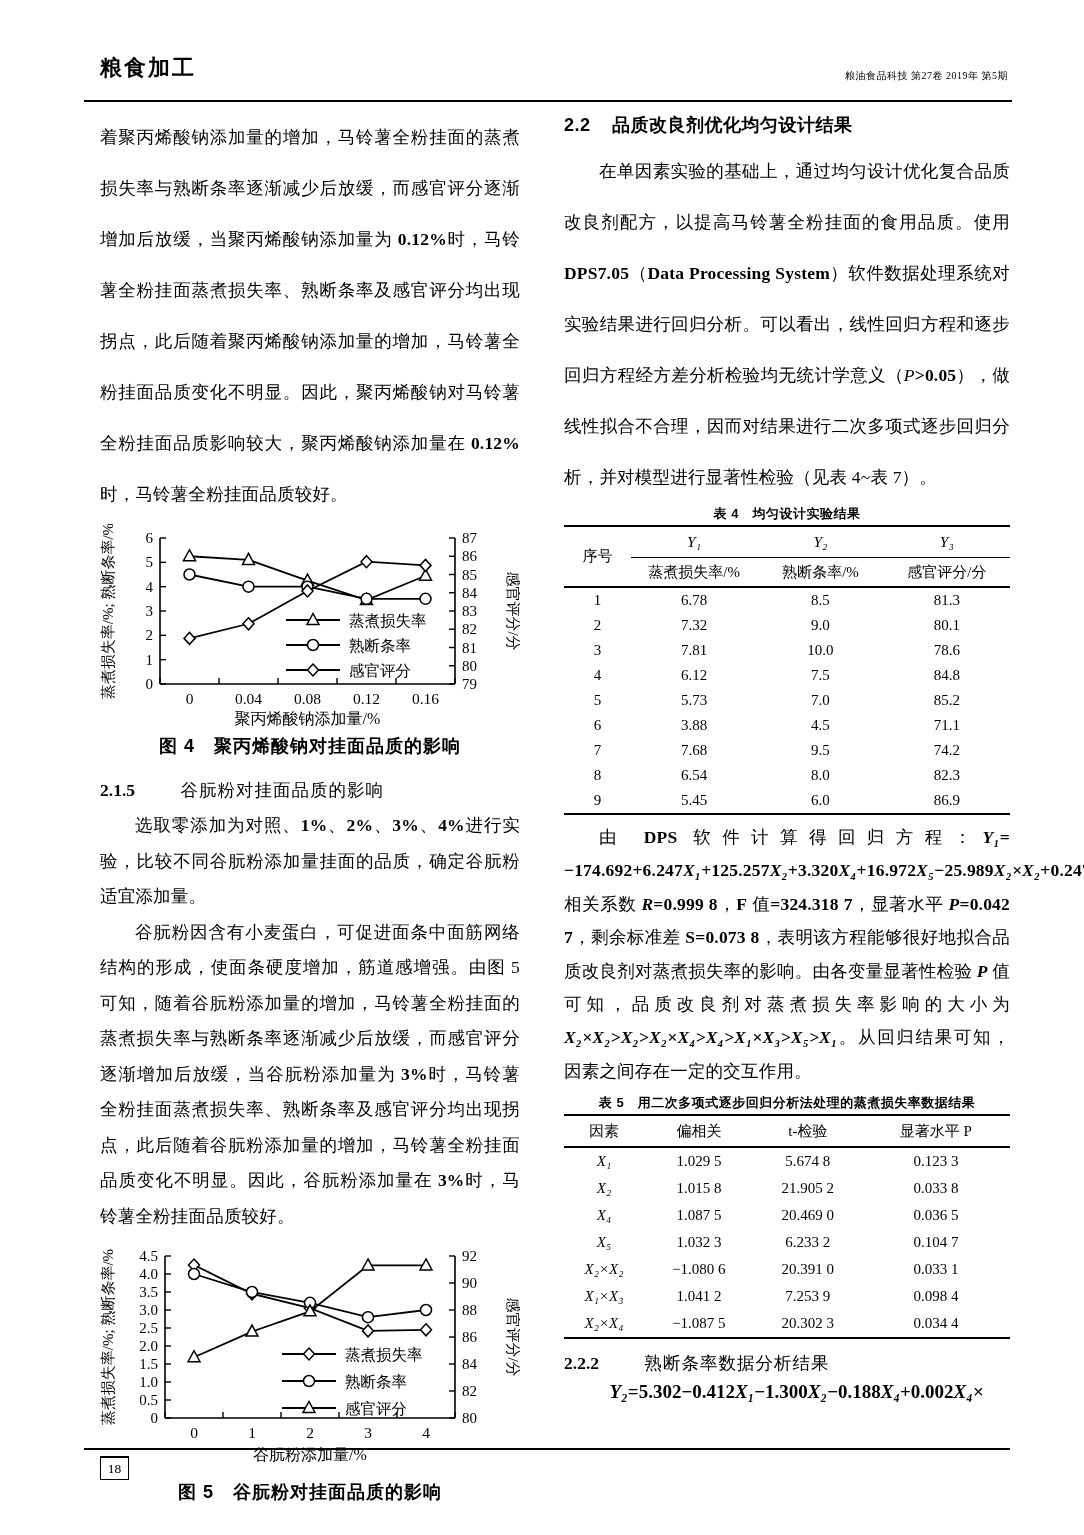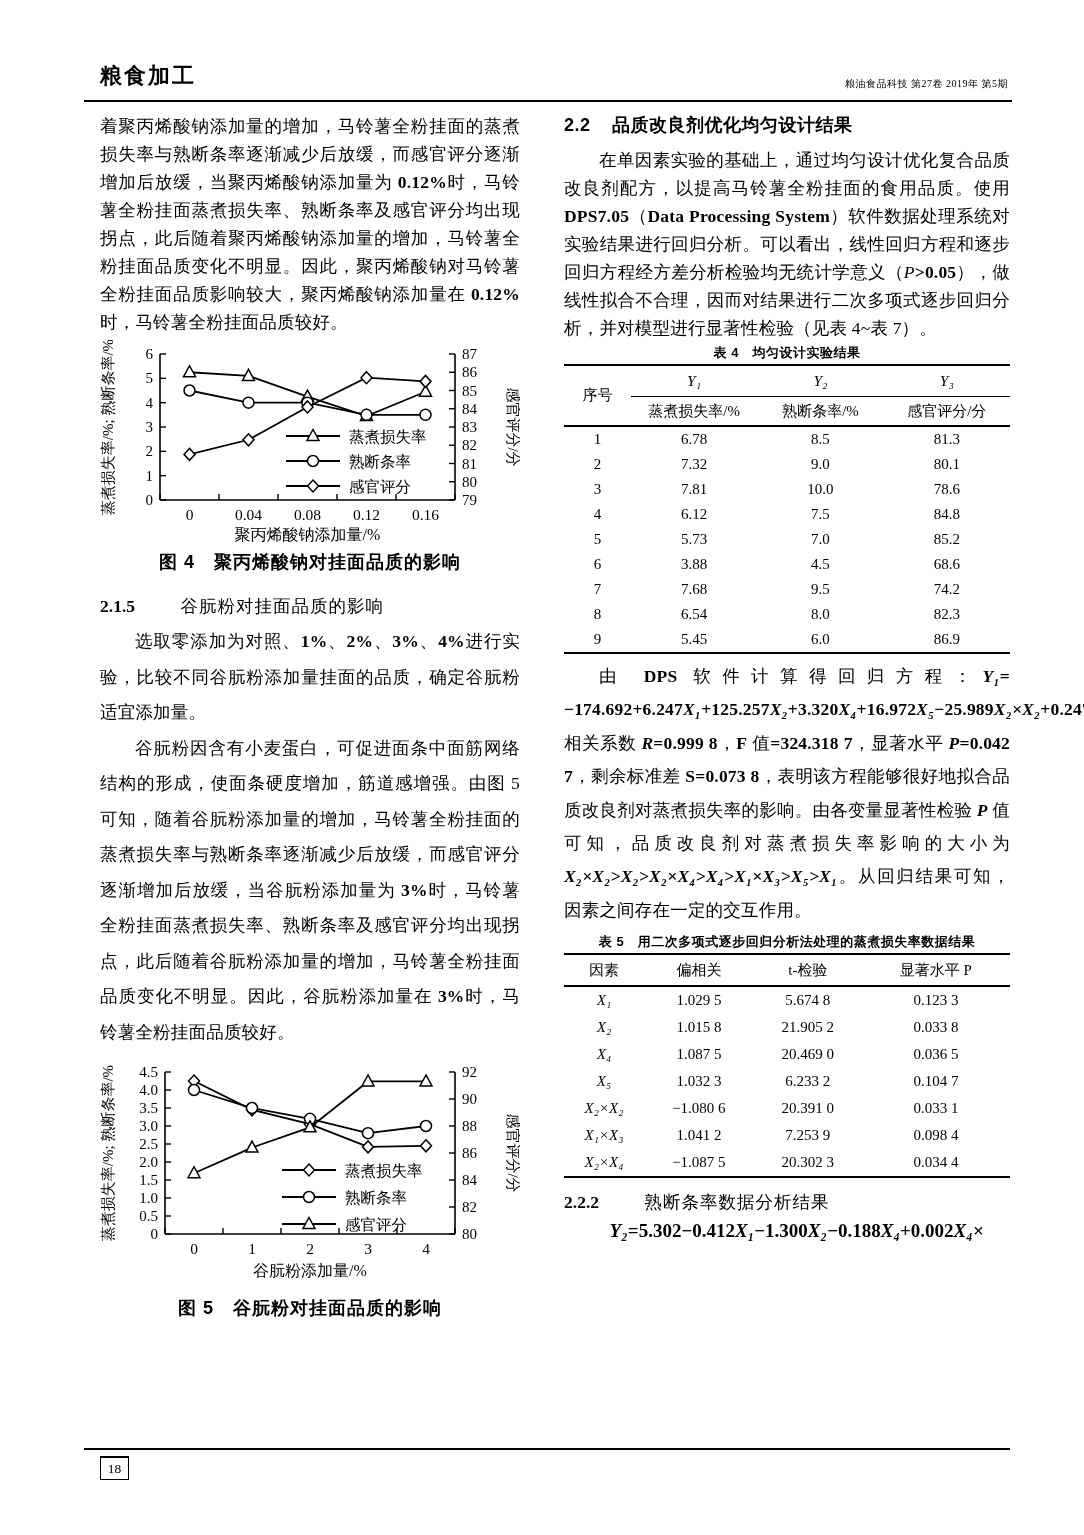--- a/index.html
+++ b/index.html
@@ -1,27 +1,27 @@
 <!DOCTYPE html>
 <html><head>
 <meta charset="utf-8">
 <style>
   html,body{margin:0;padding:0;background:#fff;}
   .page{position:relative;width:1084px;height:1535px;background:#fff;color:#000;
         font-family:"Liberation Serif",serif;overflow:hidden;}
   .header{position:absolute;left:84px;top:60px;width:928px;height:42px;
           border-bottom:2.5px solid #000;display:flex;justify-content:space-between;
-          align-items:flex-end;padding-bottom:9px;box-sizing:border-box;}
+          align-items:flex-end;padding-bottom:17px;box-sizing:border-box;}
   .header-left{font-family:"Liberation Sans",sans-serif;font-weight:bold;font-size:22px;
                letter-spacing:2px;margin-left:16px;}
   .header-right{font-size:10px;letter-spacing:0.5px;margin-right:4px;}
   .col{position:absolute;top:112px;}
   .col-left{left:100px;width:420px;}
   .col-right{left:564px;width:446px;}
-  .body-text{margin:0;font-size:17.5px;line-height:28px;text-align:justify;
+  .body-text{margin:0;font-size:17.5px;line-height:51px;text-align:justify;
              text-indent:2em;letter-spacing:0.2px;}
   .no-indent{text-indent:0;}
   .lh35{line-height:35.5px;}
   .lh33{line-height:33.4px;}
   .seg-b{font-weight:bold;}
   .seg-n{font-weight:bold;}
   .seg-v{font-weight:bold;font-style:italic;}
   .seg-i{font-style:italic;}
   .figure{margin-top:4px;}
   svg{display:block;}
@@ -293,21 +293,21 @@
           <tr>
             <td>5</td>
             <td>5.73</td>
             <td>7.0</td>
             <td>85.2</td>
           </tr>
           <tr>
             <td>6</td>
             <td>3.88</td>
             <td>4.5</td>
-            <td>68.6</td>
+            <td>71.1</td>
           </tr>
           <tr>
             <td>7</td>
             <td>7.68</td>
             <td>9.5</td>
             <td>74.2</td>
           </tr>
           <tr>
             <td>8</td>
             <td>6.54</td>

